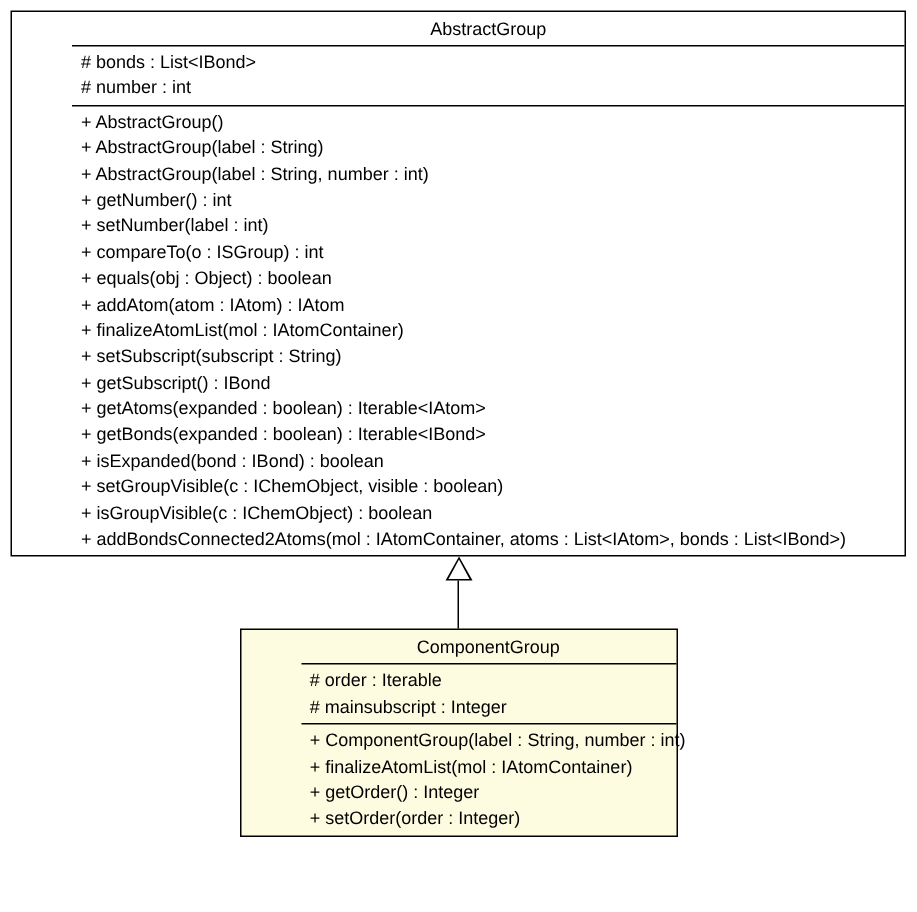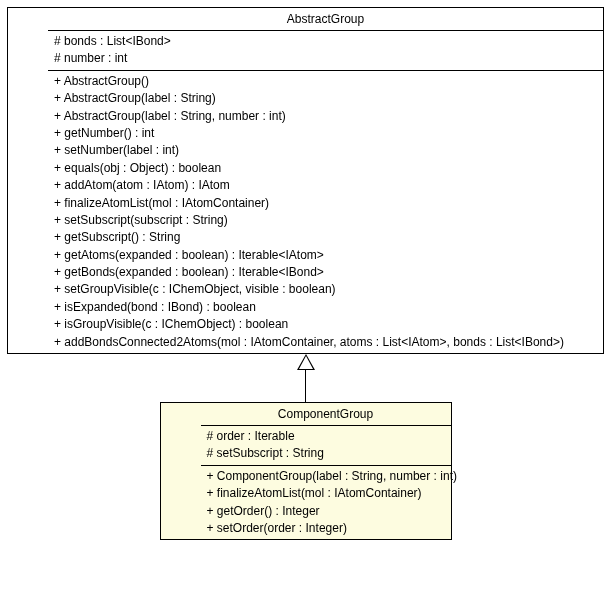--- a/index.html
+++ b/index.html
@@ -78,46 +78,47 @@
   <div class="section">
     <div class="row"># bonds : List&lt;IBond&gt;</div>
     <div class="row"># number : int</div>
   </div>
   <div class="section">
     <div class="row">+ AbstractGroup()</div>
     <div class="row">+ AbstractGroup(label : String)</div>
     <div class="row">+ AbstractGroup(label : String, number : int)</div>
     <div class="row">+ getNumber() : int</div>
     <div class="row">+ setNumber(label : int)</div>
+    <div class="row">+ compareTo(o : ISGroup) : int</div>
     <div class="row">+ equals(obj : Object) : boolean</div>
     <div class="row">+ addAtom(atom : IAtom) : IAtom</div>
     <div class="row">+ finalizeAtomList(mol : IAtomContainer)</div>
     <div class="row">+ setSubscript(subscript : String)</div>
-    <div class="row">+ getSubscript() : String</div>
+    <div class="row">+ getSubscript() : IBond</div>
     <div class="row">+ getAtoms(expanded : boolean) : Iterable&lt;IAtom&gt;</div>
     <div class="row">+ getBonds(expanded : boolean) : Iterable&lt;IBond&gt;</div>
+    <div class="row">+ isExpanded(bond : IBond) : boolean</div>
     <div class="row">+ setGroupVisible(c : IChemObject, visible : boolean)</div>
-    <div class="row">+ isExpanded(bond : IBond) : boolean</div>
     <div class="row">+ isGroupVisible(c : IChemObject) : boolean</div>
     <div class="row">+ addBondsConnected2Atoms(mol : IAtomContainer, atoms : List&lt;IAtom&gt;, bonds : List&lt;IBond&gt;)</div>
   </div>
 </div>
 
 <div class="connector">
   <div class="triangle"></div>
   <div class="vline"></div>
 </div>
 
 <div class="class-box child">
   <div class="section title">
     <span>ComponentGroup</span>
   </div>
   <div class="section">
     <div class="row"># order : Iterable</div>
-    <div class="row"># setSubscript : String</div>
+    <div class="row"># mainsubscript : Integer</div>
   </div>
   <div class="section">
     <div class="row">+ ComponentGroup(label : String, number : int)</div>
     <div class="row">+ finalizeAtomList(mol : IAtomContainer)</div>
     <div class="row">+ getOrder() : Integer</div>
     <div class="row">+ setOrder(order : Integer)</div>
   </div>
 </div>
 
 </body></html>

